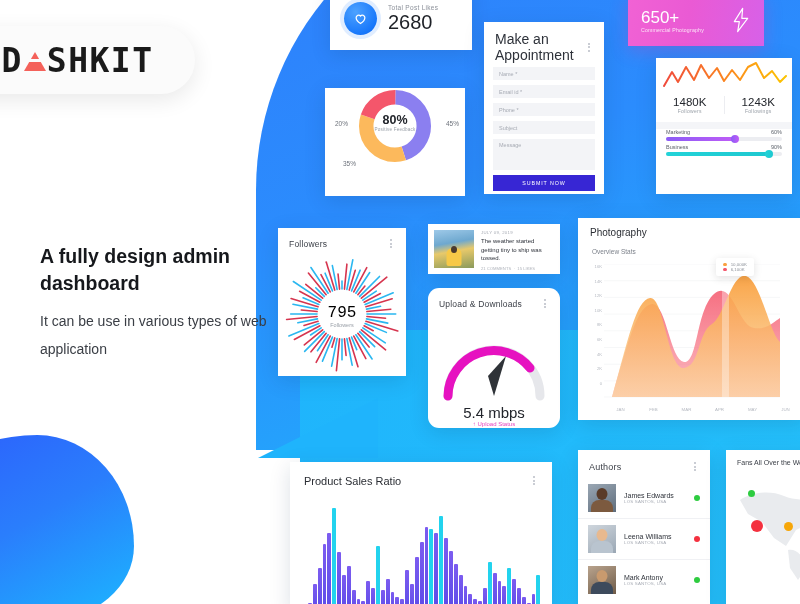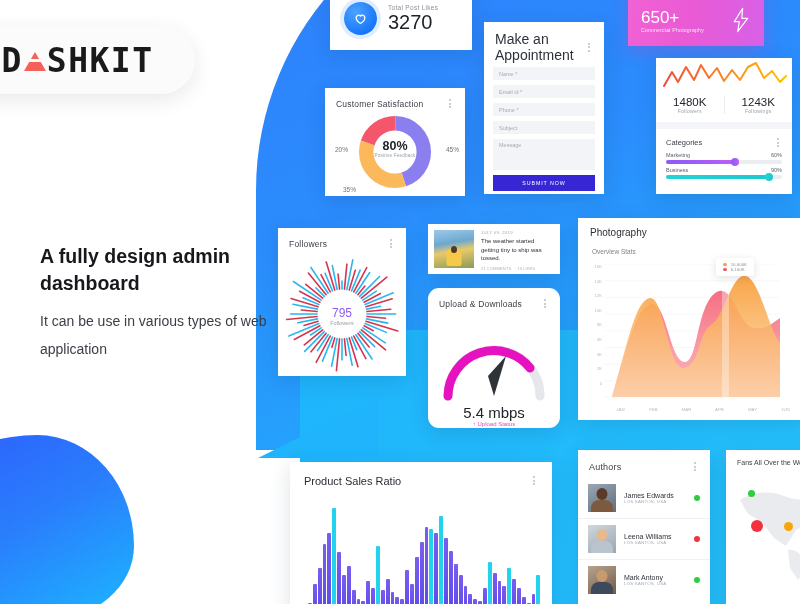--- a/index.html
+++ b/index.html
@@ -170,21 +170,21 @@
     content: ""; position: absolute; right: -3px; top: -2px;
     width: 8px; height: 8px; border-radius: 50%; background: inherit;
   }
 
   
   #card-followers { left: 278px; top: 228px; width: 128px; height: 148px; }
   .radial-center {
     position: absolute; left: 50%; top: 88px; transform: translate(-50%,-50%);
     text-align: center;
   }
-  .radial-num { font-size: 12px; color: #8b5cf6; }
+  .radial-num { font-size: 16px; color: #000000; font-family: Liberation Mono, monospace; }
   .radial-lbl { font-size: 5.5px; color: #9aa0a8; }
 
   
   #card-news {
     left: 428px; top: 224px; width: 132px; height: 50px;
     display: flex; gap: 7px; padding: 6px;
   }
   .news-thumb {
     width: 40px; height: 38px; flex: none;
     background: linear-gradient(170deg,#9ec9e8 0%, #6ea8cf 35%, #e8c96a 55%, #8a9a5c 100%);
@@ -273,34 +273,26 @@
 
   <div class="card" id="card-likes">
     <div class="likes-row">
       <div class="heart-circle">
         <svg viewBox="0 0 24 24" fill="none" stroke="#fff" stroke-width="2">
             <path d="M12 20s-7-4.6-7-9.3A4 4 0 0 1 12 8a4 4 0 0 1 7 2.7C19 15.4 12 20 12 20z"></path>
           </svg>
       </div>
       <div>
         <div class="likes-label">Total Post Likes</div>
-        <div class="likes-value">3270</div>
+        <div class="likes-value">2680</div>
       </div>
     </div>
   </div>
 
   <div class="card" id="card-donut">
-    <div class="card-head">
-      <span class="card-title">Customer Satisfaction</span>
-      <span class="kebab">
-          <i></i>
-          <i></i>
-          <i></i>
-        </span>
-    </div>
     <div class="donut-wrap">
       <svg width="76" height="76" viewBox="0 0 42 42">
         <circle cx="21" cy="21" r="15.9" fill="none" stroke="#8b7ff0" stroke-width="8" stroke-dasharray="45 55" stroke-dashoffset="25"></circle>
         <circle cx="21" cy="21" r="15.9" fill="none" stroke="#fcb95c" stroke-width="8" stroke-dasharray="35 65" stroke-dashoffset="80"></circle>
         <circle cx="21" cy="21" r="15.9" fill="none" stroke="#f4566b" stroke-width="8" stroke-dasharray="20 80" stroke-dashoffset="45"></circle>
       </svg>
       <div class="donut-center">
         <div class="donut-pct">80%</div>
         <div class="donut-sub">Positive Feedback</div>
       </div>
@@ -365,28 +357,20 @@
       <div class="social-col">
         <div class="social-num">1480K</div>
         <div class="social-lbl">Followers</div>
       </div>
       <div class="social-col">
         <div class="social-num">1243K</div>
         <div class="social-lbl">Followings</div>
       </div>
     </div>
     <div class="cat-sep"></div>
-    <div class="cat-head">
-      <span>Categories</span>
-      <span class="kebab">
-          <i></i>
-          <i></i>
-          <i></i>
-        </span>
-    </div>
     <div class="cat-row">
       <div class="lbl">
         <span>Marketing</span>
         <span>60%</span>
       </div>
       <div class="bar-track">
         <div class="bar-fill" style="width:60%;background:linear-gradient(90deg,#8b5cf6,#c05cf6);"></div>
       </div>
     </div>
     <div class="cat-row">

